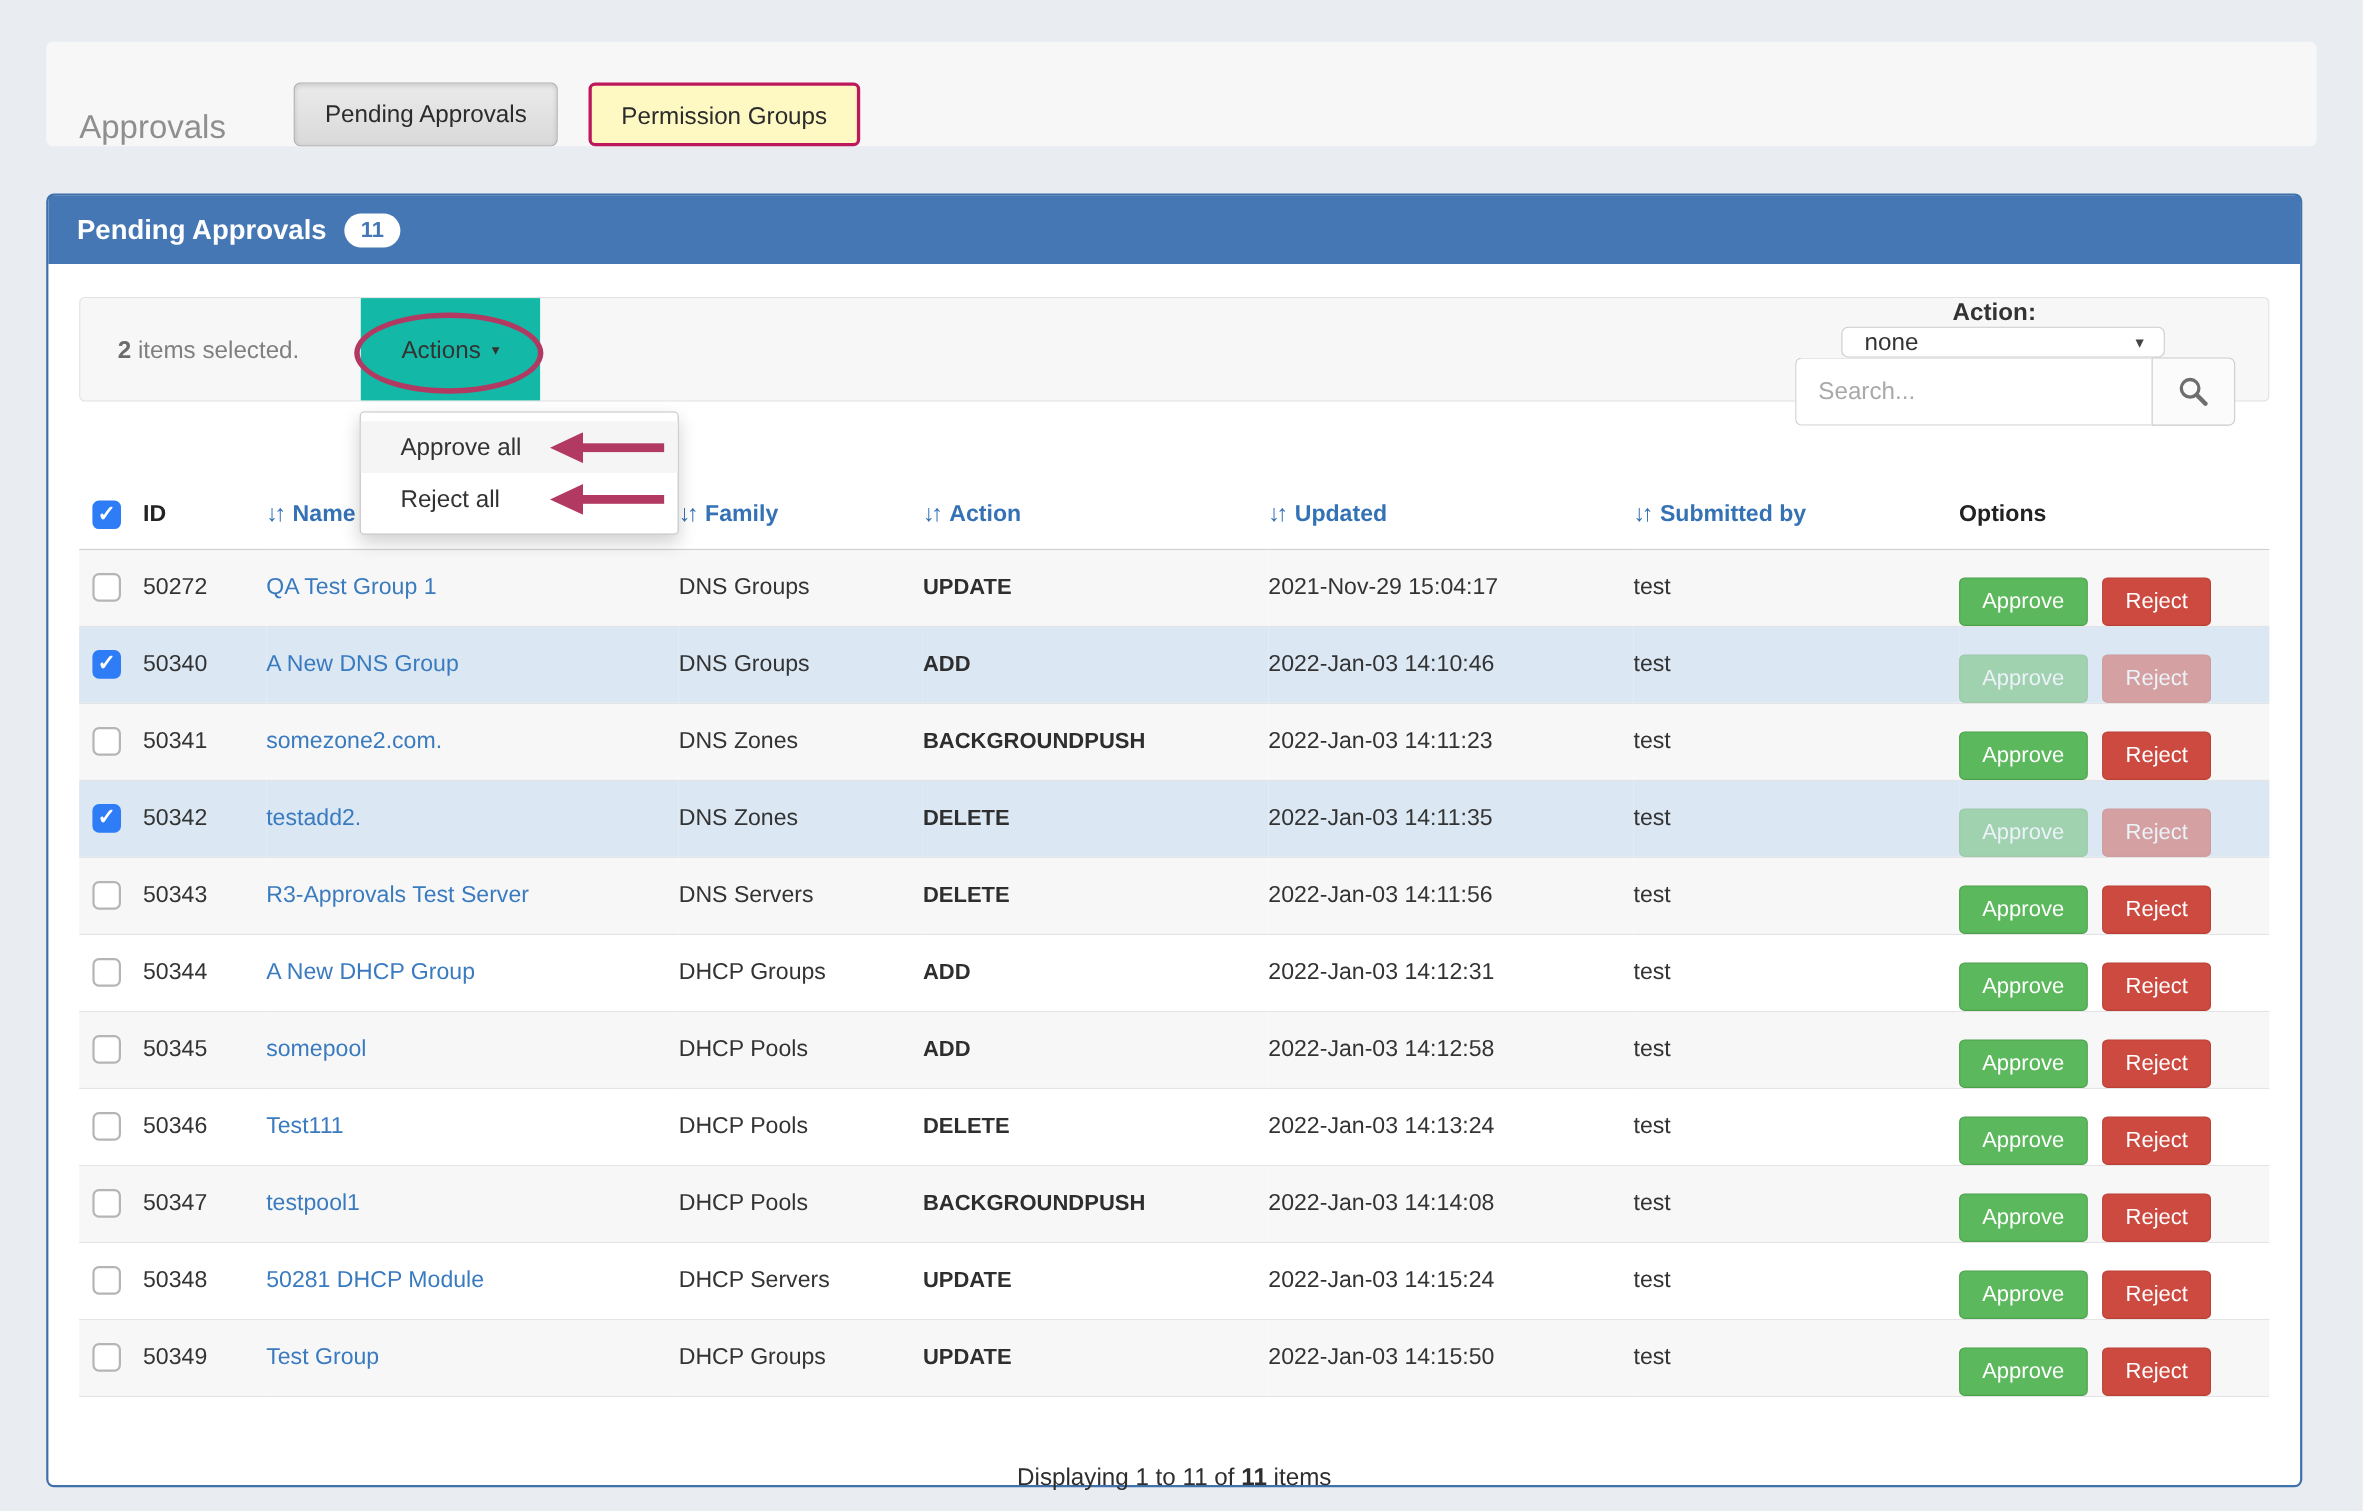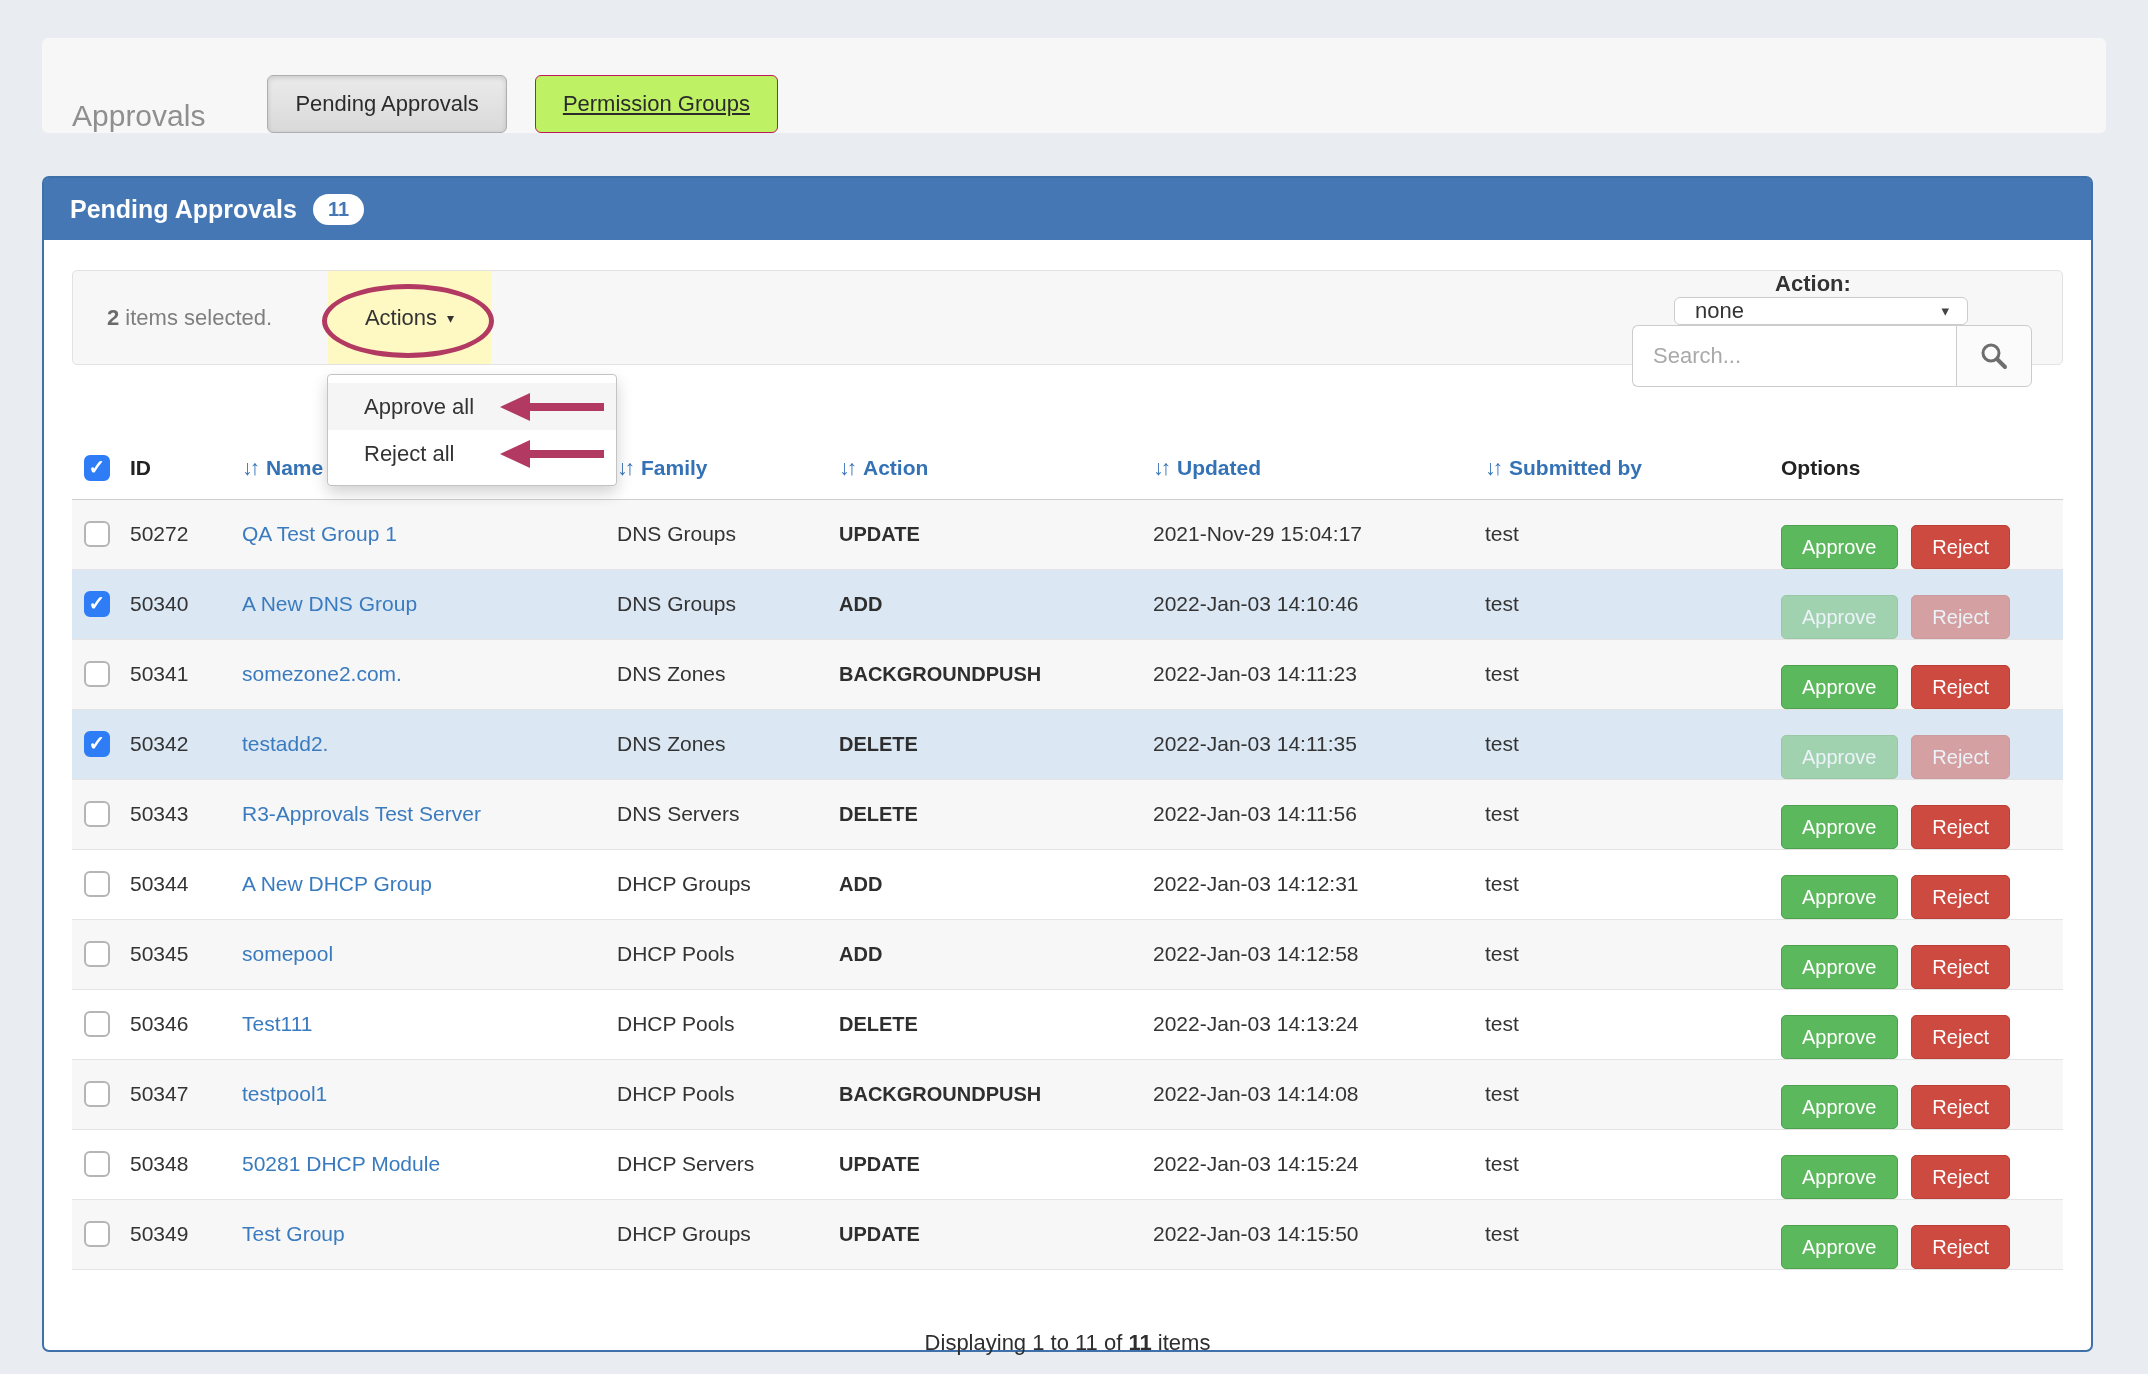--- a/index.html
+++ b/index.html
@@ -21,21 +21,21 @@
   .tab-btn {
     font-size:22px; height:58px; line-height:56px; padding:0 27px;
     border-radius:6px; color:#2b2b2b; cursor:pointer; white-space:nowrap;
   }
   .tab-active {
     margin-left:62px;
     background:linear-gradient(#ebebeb,#d9d9d9);
     border:1px solid #aeaeae;
     box-shadow:inset 0 2px 5px rgba(0,0,0,0.14);
   }
-  .tab-inactive { margin-left:28px; background:#bef264; border:1px solid #be185d;text-decoration:underline; }
+  .tab-inactive { margin-left:28px; background:#fef9c3; border:3px solid #be185d; }
 
   
   .panel {
     position:absolute; left:42px; top:176px; width:2051px; height:1176px;
     background:#fff; border:2px solid #3f70a9; border-radius:7px;
   }
   .panel-heading {
     height:62px; background:#4477b4; border-radius:4px 4px 0 0;
     display:flex; align-items:center; padding:0 26px;
   }
@@ -49,21 +49,21 @@
   
   .toolbar {
     position:relative; height:95px; background:#f7f7f7;
     border:1px solid #e2e2e2; border-radius:5px;
     display:flex; align-items:center;
   }
   .selected-info { margin-left:34px; font-size:22px; color:#7f7f7f; }
   .selected-info .sel-count { font-weight:bold; color:#6b6b6b; }
   .actions-wrap {
     position:absolute; left:255px; top:0; width:163px; height:93px;
-    background:#fef9c3; display:flex; align-items:center; justify-content:center;
+    background:#14b8a6; display:flex; align-items:center; justify-content:center;
     cursor:pointer;
   }
   .actions-label { font-size:22px; color:#333; }
   .caret { display:inline-block; margin-left:10px; font-size:14px; color:#333; }
 
   .toolbar-right { position:absolute; right:30px; top:0; height:100%; display:flex; align-items:center;flex-direction:column; }
   .action-filter-label { font-size:22px; font-weight:bold; color:#333; margin-right:16px; }
   .select-box {
     width:294px; height:62px; background:#fff; border:1px solid #ccc; border-radius:6px;
     display:flex; align-items:center; justify-content:space-between;

